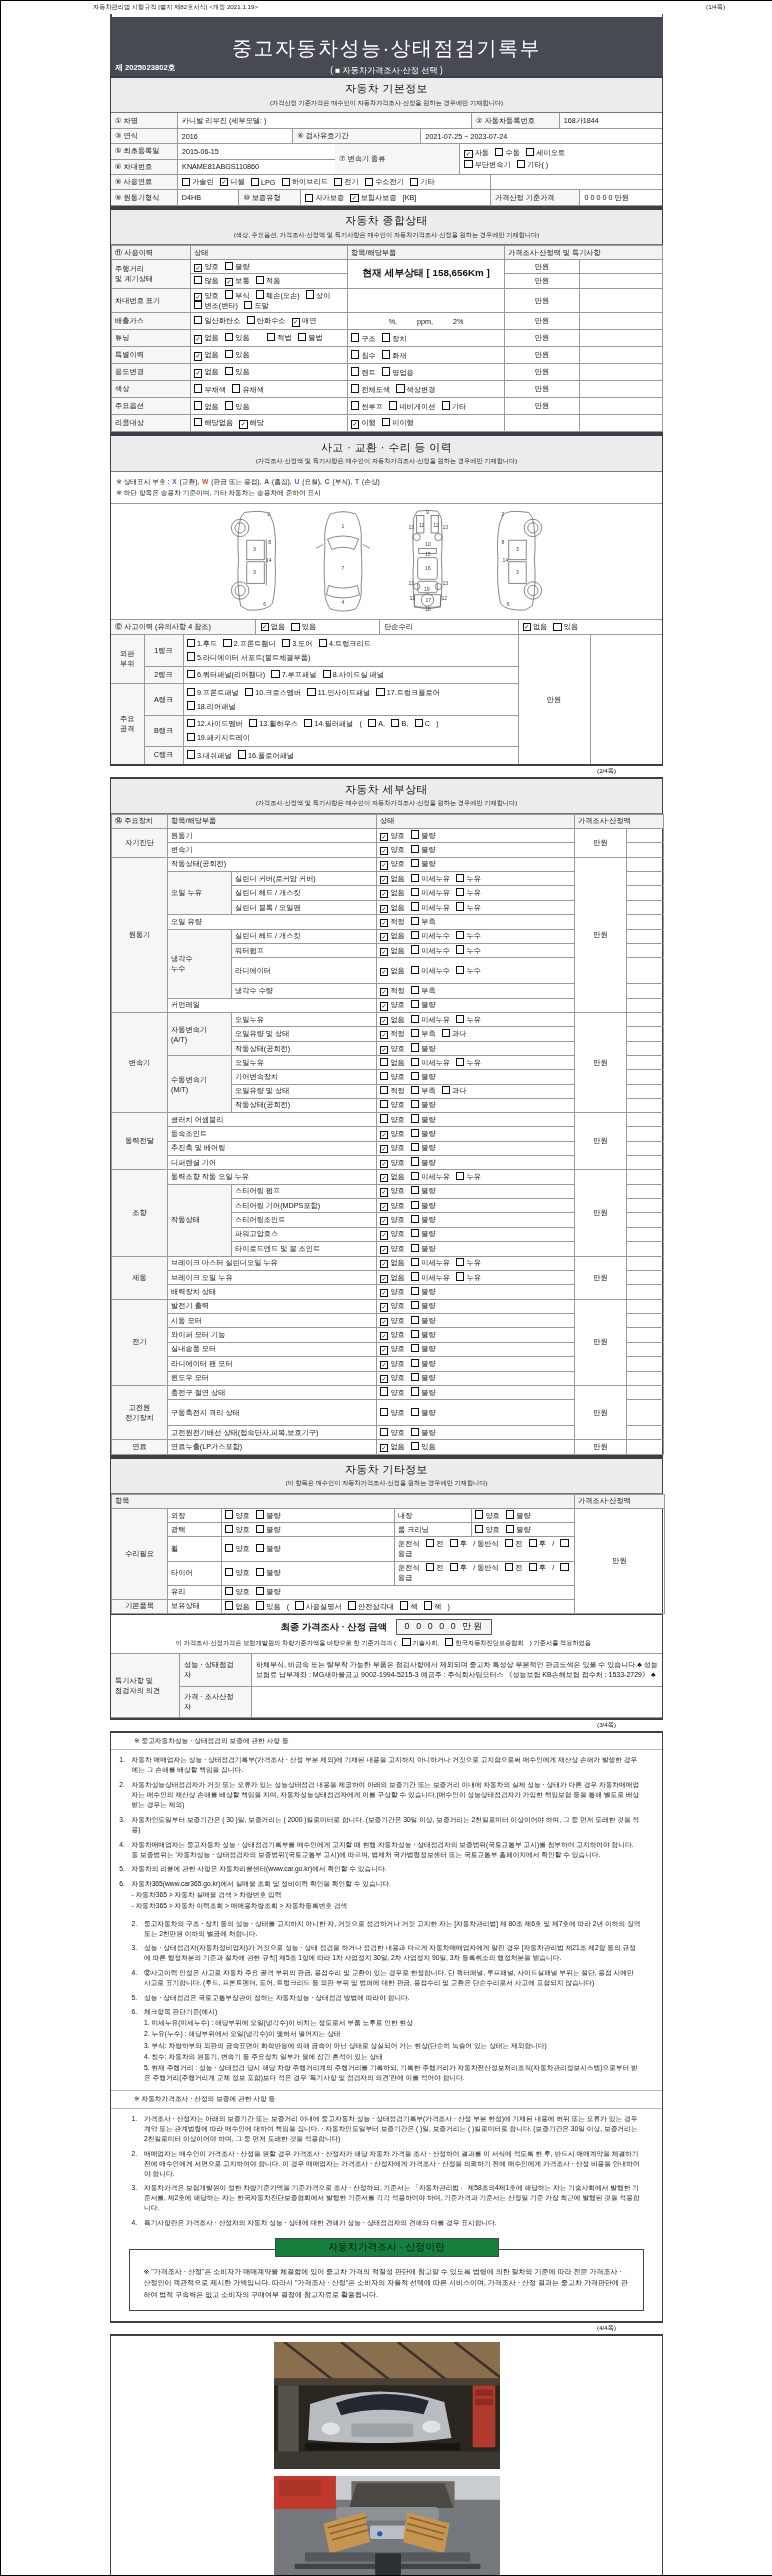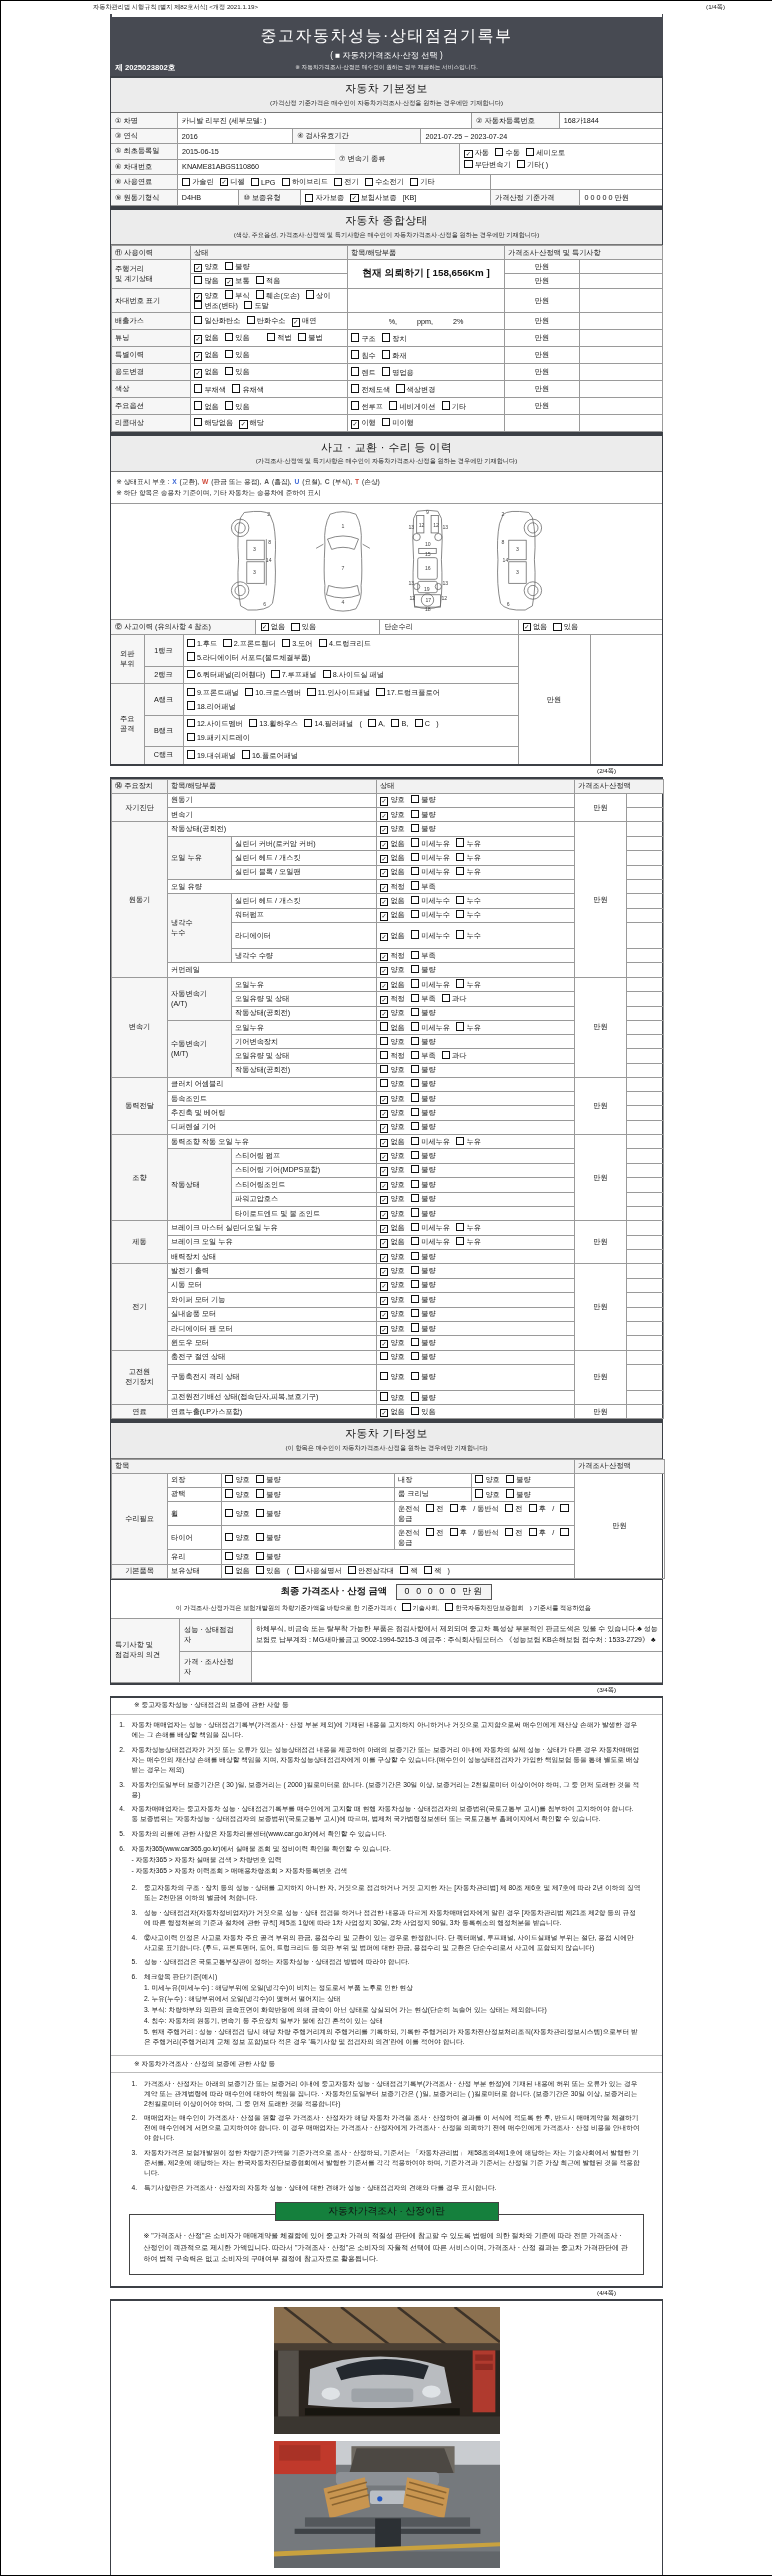--- a/index.html
+++ b/index.html
@@ -2,21 +2,21 @@
 <html style="font-size:8.2px"><head>
 <meta charset="utf-8">
 <style>
   html,body{margin:0;padding:0;background:#fff;font-family:"Liberation Sans","DejaVu Sans",sans-serif;color:#111;}
   .page{width:773px;height:2576px;border:0.5px solid #000;box-sizing:border-box;background:#fff;overflow:hidden;position:relative;}
   .meta{display:flex;justify-content:space-between;font-size:6.2px;color:#222;padding:2.1px 47px 0 92px;}
   .sheet{width:553px;margin:0 auto;}
   
   .dochead{background:#474a52;color:#fff;margin-top:1px;height:62px;position:relative;box-sizing:border-box;}
   .dochead .stripe{height:3.1px;background:#fff;margin:2.1px 1.5px 0 1.5px;}
-  .doctitle{text-align:center;font-size:16px;letter-spacing:1.5px;margin-top:9px;}
+  .doctitle{text-align:center;font-size:20px;letter-spacing:1.5px;margin-top:18px;}
   .docsub{text-align:center;font-size:8.2px;margin-top:3.1px;}
   .docnote{text-align:center;font-size:5.7px;margin-top:2.6px;color:#f0f0f0;}
   .docno{position:absolute;left:5.2px;bottom:3.1px;font-size:7.7px;font-weight:bold;}
   
   .secbox{border:1px solid #3c4046;border-top-width:2.1px;border-bottom-width:2.1px;box-sizing:border-box;background:#fff;}
   .sechead{background:#ececec;text-align:center;padding:4.1px 0 4.6px 0;border-bottom:0.5px solid #777;}
   .sechead .t{font-size:10.8px;letter-spacing:0.5px;}
   .sechead .s{font-size:6.2px;margin-top:2.6px;color:#1c1c1c;}
   .pagemark{text-align:right;font-size:6.2px;padding:1px 47px 1px 0;}
   
@@ -218,21 +218,21 @@
             <tr>
     <th class="ctr">⑪ 사용이력</th>
               <th>상태</th>
     <th>항목/해당부품</th>
               <th class="ctr" colspan="2">가격조사·산정액 및 특기사항</th>
             </tr>
             <tr>
               <td class="lc" rowspan="2" style="white-space:pre-line">주행거리
 및 계기상태</td>
         <td><span class="cb">✓</span><span class="cbl">양호</span><span class="cb"></span><span class="cbl">불량</span></td>
-        <td class="ctr mileage" rowspan="2"><b>현재 의뢰하기 [ 158,656Km ]</b></td>
+        <td class="ctr mileage" rowspan="2"><b>현재 세부상태 [ 158,656Km ]</b></td>
         <td class="pc">만원</td>
               <td></td>
             </tr>
         <tr>
               <td><span class="cb"></span><span class="cbl">많음</span><span class="cb">✓</span><span class="cbl">보통</span><span class="cb"></span><span class="cbl">적음</span></td>
         <td class="pc">만원</td>
               <td></td>
             </tr>
             <tr style="height:17px">
       <td class="lc">차대번호 표기</td>
@@ -421,28 +421,32 @@
 골격</td>
               <td class="ctr lc">A랭크</td>
       <td style="line-height:1.9"><span class="cb"></span><span class="cbl">9.프론트패널</span><span class="cb"></span><span class="cbl">10.크로스멤버</span><span class="cb"></span><span class="cbl">11.인사이드패널</span><span class="cb"></span><span class="cbl">17.트렁크플로어</span><br><span class="cb"></span><span class="cbl">18.리어패널</span></td>
             </tr>
             <tr>
               <td class="ctr lc">B랭크</td>
       <td style="line-height:1.9"><span class="cb"></span><span class="cbl">12.사이드멤버</span><span class="cb"></span><span class="cbl">13.휠하우스</span><span class="cb"></span><span class="cbl">14.필러패널</span><span class="cbl">(</span><span class="cb"></span><span class="cbl">A,</span><span class="cb"></span><span class="cbl">B,</span><span class="cb"></span><span class="cbl">C</span><span class="cbl">)</span><br><span class="cb"></span><span class="cbl">19.패키지트레이</span></td>
             </tr>
             <tr>
               <td class="ctr lc">C랭크</td>
-      <td style="line-height:1.9"><span class="cb"></span><span class="cbl">19.대쉬패널</span><span class="cb"></span><span class="cbl">16.플로어패널</span></td>
+      <td style="line-height:1.9"><span class="cb"></span><span class="cbl">3.대쉬패널</span><span class="cb"></span><span class="cbl">16.플로어패널</span></td>
             </tr>
           </tbody>
       </table>
     </div>
     <div class="pagemark">(2/4쪽)</div>
 
     <div class="secbox">
+      <div class="sechead">
+        <div class="t">자동차 세부상태</div>
+        <div class="s">(가격조사·산정액 및 특기사항은 매수인이 자동차가격조사·산정을 원하는 경우에만 기재합니다)</div>
+      </div>
       <table class="tb">
         <colgroup>
             <col style="width:56px">
             <col style="width:64px">
             <col style="width:145px">
             <col style="width:198px">
             <col style="width:52px">
             <col style="width:37px">
           </colgroup>
         <tbody id="detail-body">

